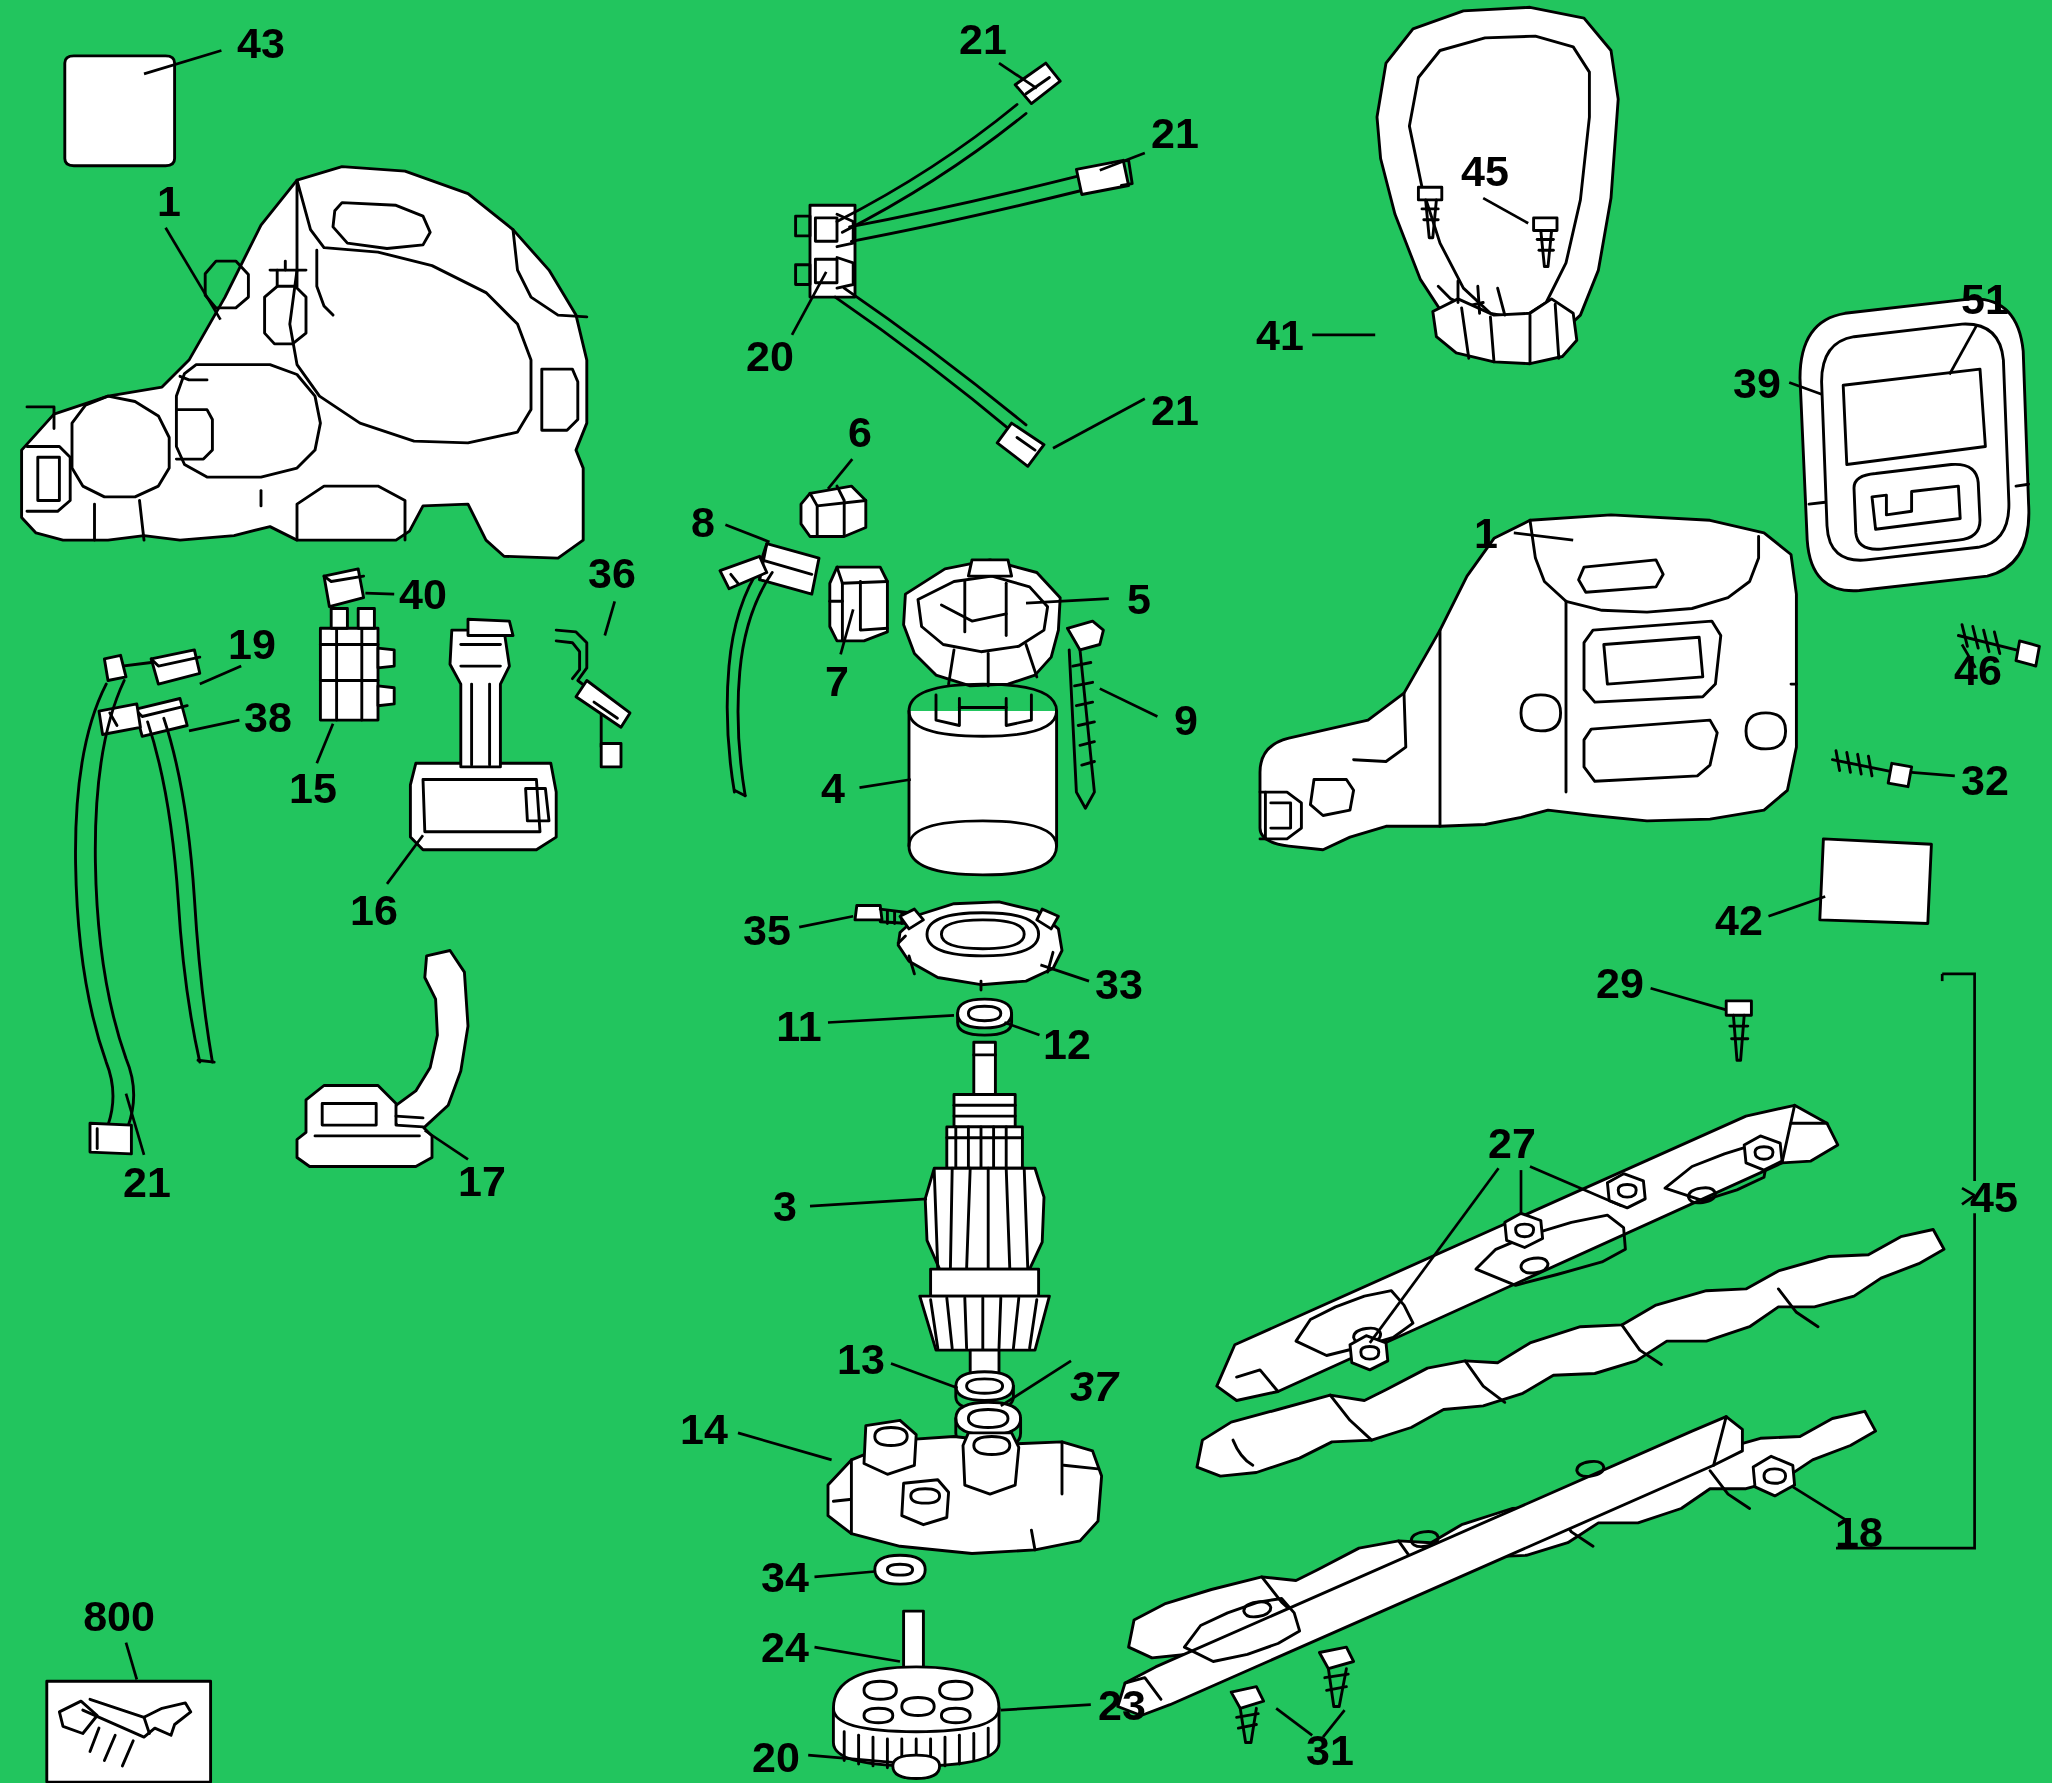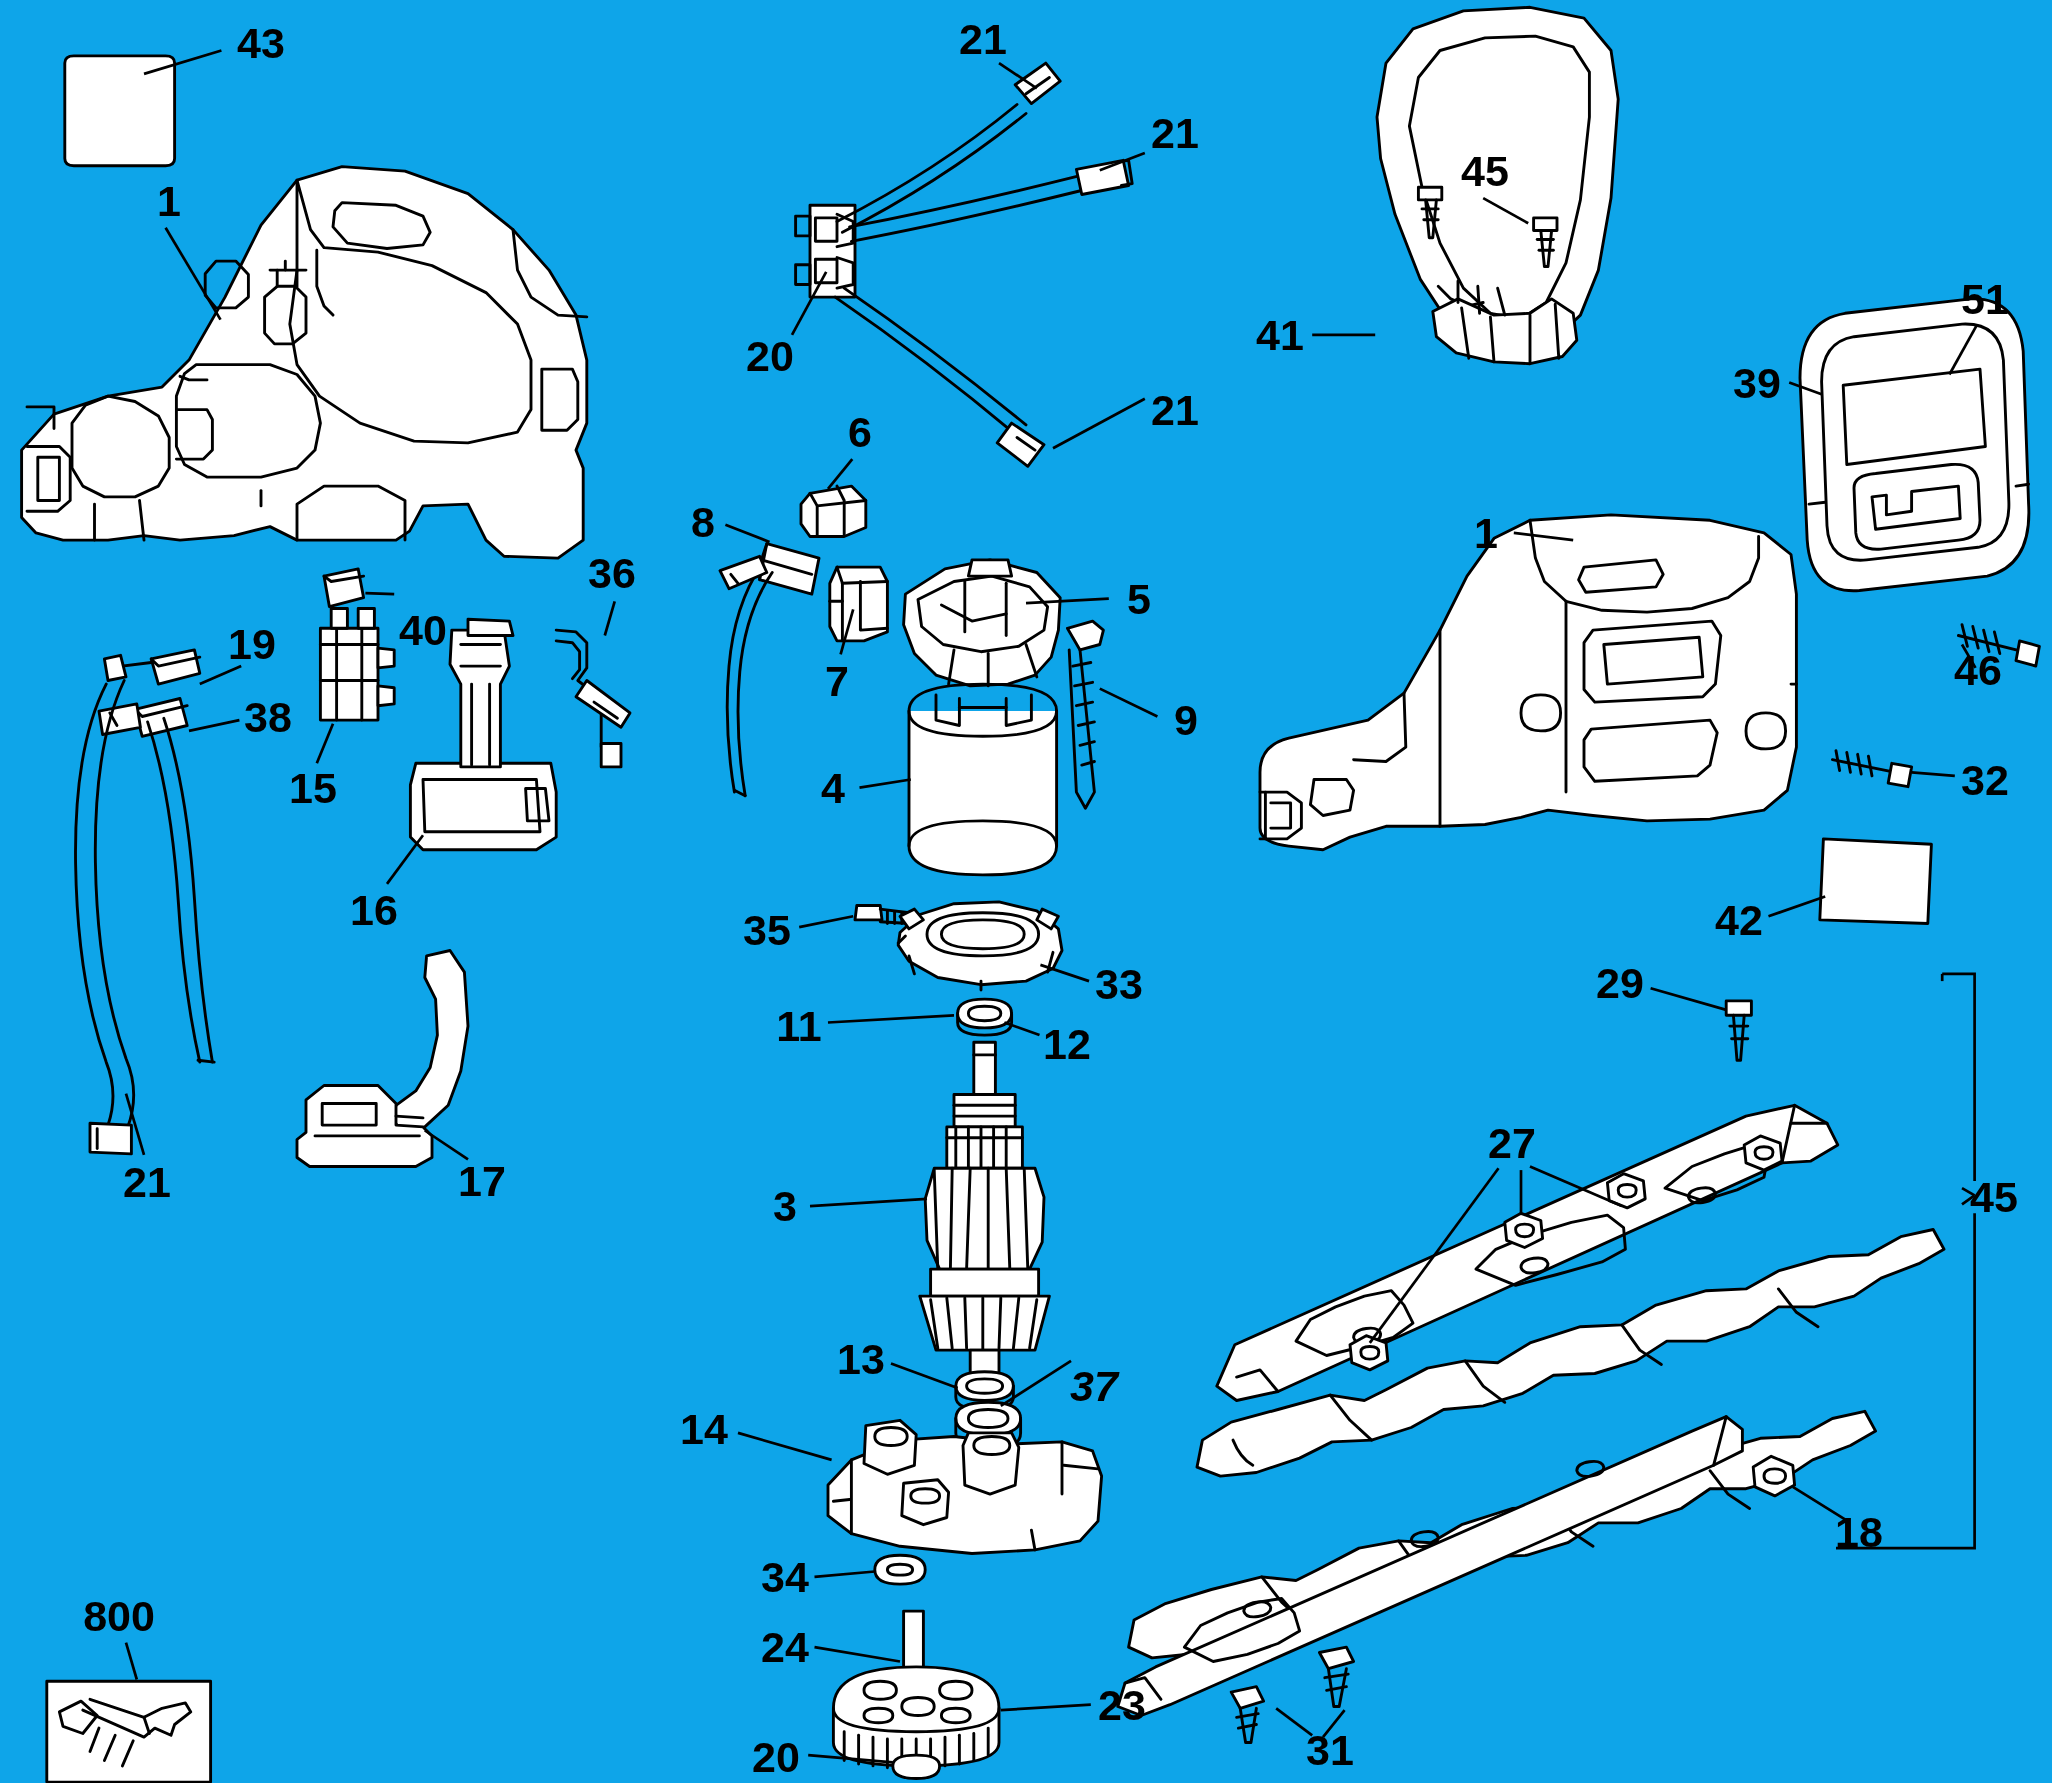--- a/index.html
+++ b/index.html
@@ -7,21 +7,21 @@
     padding: 0;
     background: #ffffff;
   }
   body {
     font-family: "Liberation Sans", sans-serif;
   }
   #diagram {
     position: relative;
     width: 2052px;
     height: 1784px;
-    background: #0ea5e9;
+    background: #22c55e;
     overflow: hidden;
   }
   #diagram svg.artwork {
     position: absolute;
     left: 0;
     top: 0;
     width: 2052px;
     height: 1784px;
   }
   .callout {
@@ -571,21 +571,21 @@
   <div class="callout sz-lg" style="left:1175px; top:133px;">21</div>
   <div class="callout sz-lg" style="left:1175px; top:410px;">21</div>
   <div class="callout sz-lg" style="left:770px; top:356px;">20</div>
   <div class="callout sz-lg" style="left:860px; top:432px;">6</div>
   <div class="callout sz-lg" style="left:703px; top:522px;">8</div>
   <div class="callout sz-lg" style="left:837px; top:681px;">7</div>
   <div class="callout sz-lg" style="left:1139px; top:599px;">5</div>
   <div class="callout sz-lg" style="left:1186px; top:720px;">9</div>
   <div class="callout sz-lg" style="left:833px; top:788px;">4</div>
   <div class="callout sz-lg" style="left:612px; top:573px;">36</div>
-  <div class="callout sz-lg" style="left:423px; top:594px;margin-top:36px;">40</div>
+  <div class="callout sz-lg" style="left:423px; top:594px;">40</div>
   <div class="callout sz-lg" style="left:252px; top:644px;">19</div>
   <div class="callout sz-lg" style="left:268px; top:717px;">38</div>
   <div class="callout sz-lg" style="left:313px; top:788px;">15</div>
   <div class="callout sz-lg" style="left:374px; top:910px;">16</div>
   <div class="callout sz-lg" style="left:147px; top:1182px;">21</div>
   <div class="callout sz-lg" style="left:482px; top:1181px;text-align:center;">17</div>
   <div class="callout sz-lg" style="left:767px; top:930px;">35</div>
   <div class="callout sz-lg" style="left:1119px; top:984px;">33</div>
   <div class="callout sz-lg" style="left:799px; top:1026px;">11</div>
   <div class="callout sz-lg" style="left:1067px; top:1044px;">12</div>

